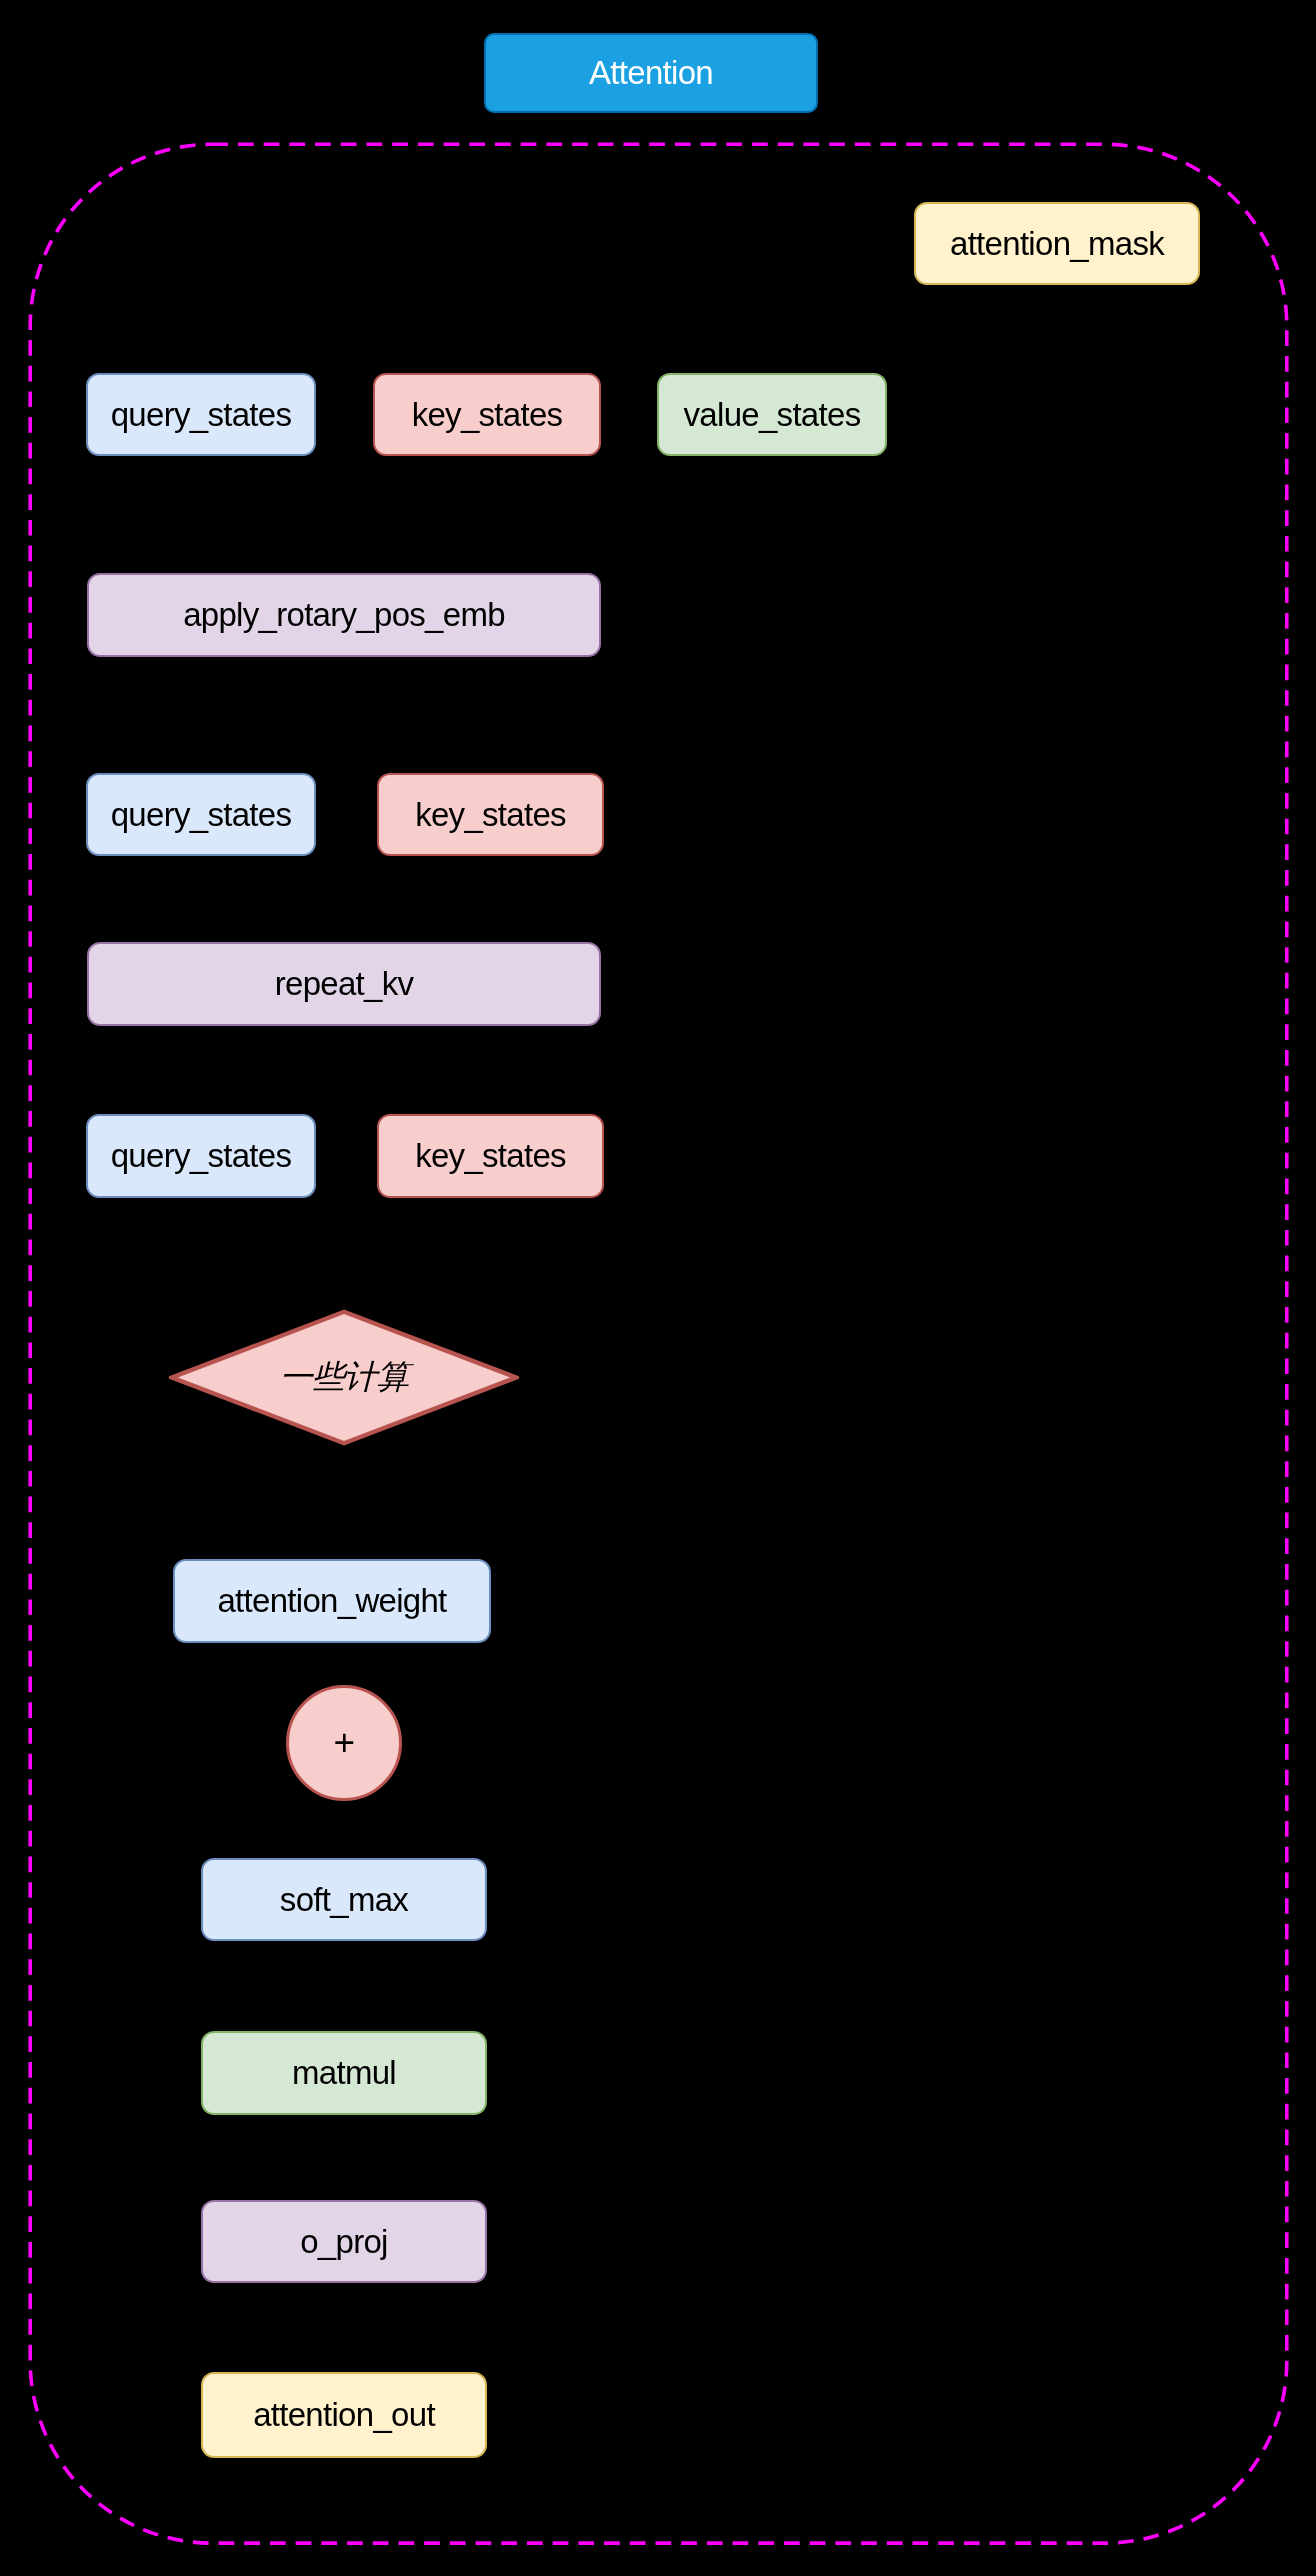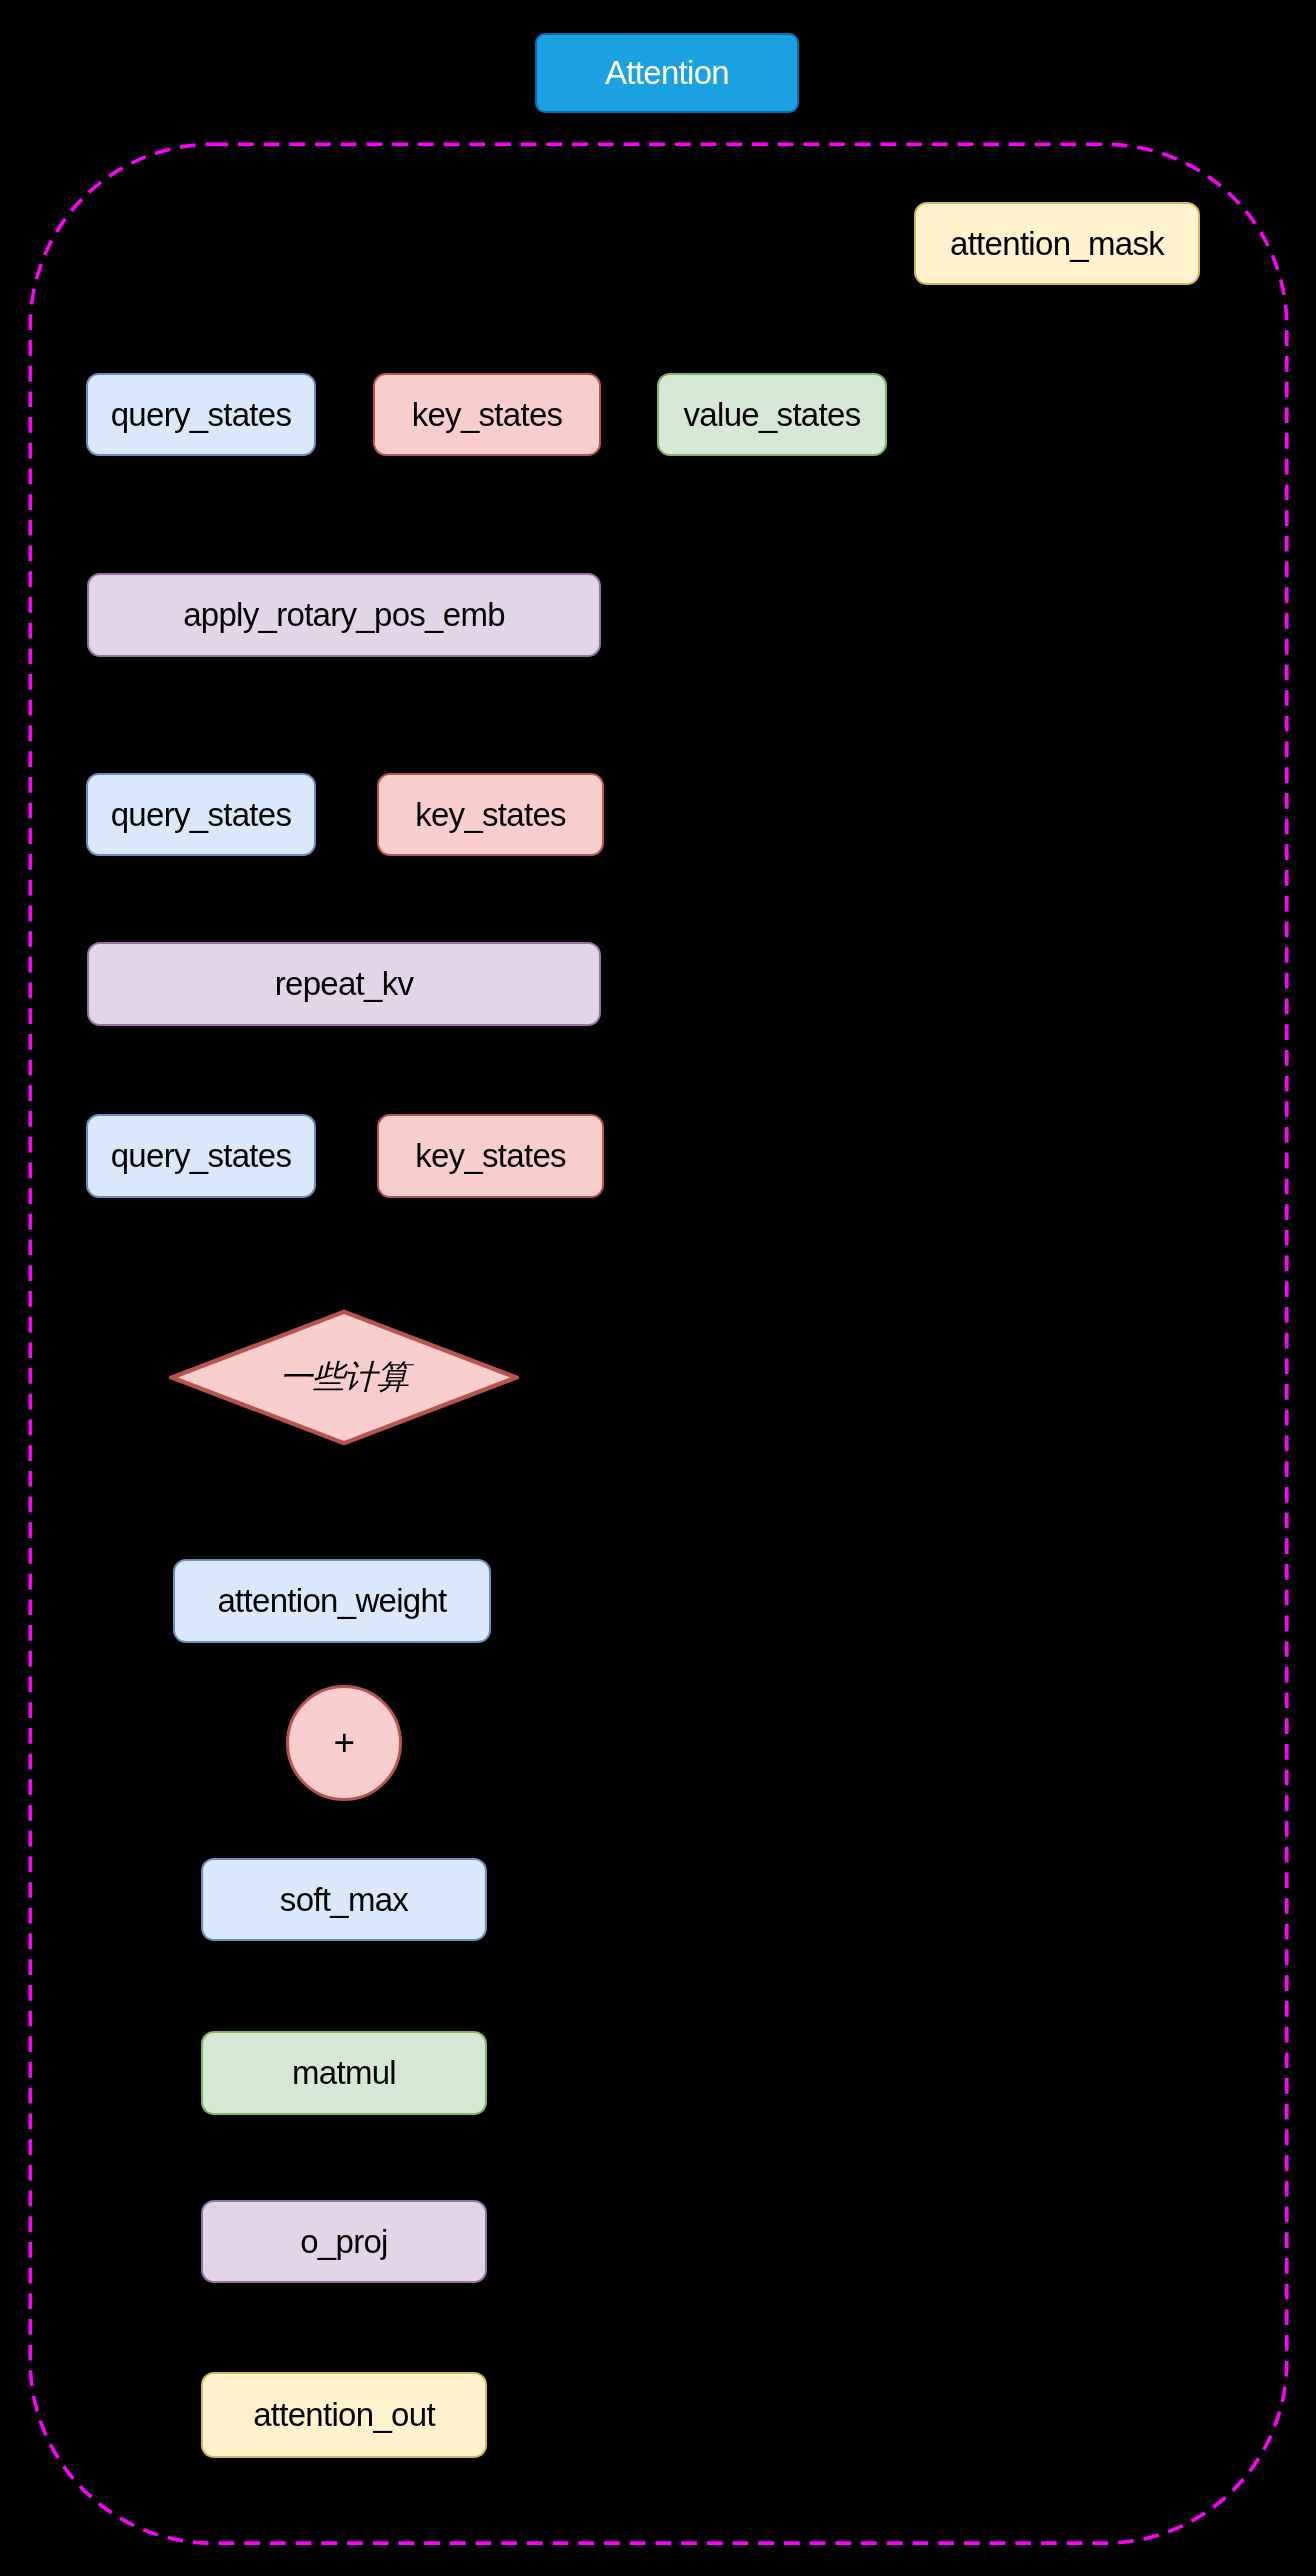--- a/index.html
+++ b/index.html
@@ -76,21 +76,21 @@
 </style>
 </head>
 <body>
 
 <div class="canvas">
 
   <svg class="container-border" width="1317" height="2576" viewBox="0 0 1844 3608">
     <rect x="42" y="202" width="1760" height="3360" rx="255" ry="255" fill="none" style="stroke: var(--dashed-border, #FF00FF)" stroke-width="5" stroke-dasharray="22 14"></rect>
   </svg>
 
-  <div class="node title" style="left:535px; top:33px; width:264px; height:80px;text-align:right;">
+  <div class="node title" style="left:484px; top:33px; width:334px; height:80px;text-align:right;">
     <span class="node-label">Attention</span>
   </div>
 
 
   <div class="node yellow" style="left:914px; top:202px; width:286px; height:83px;">
     <span class="node-label">attention_mask</span>
   </div>
 
   <div class="node blue" style="left:86px; top:373px; width:230px; height:83px;">
     <span class="node-label">query_states</span>

